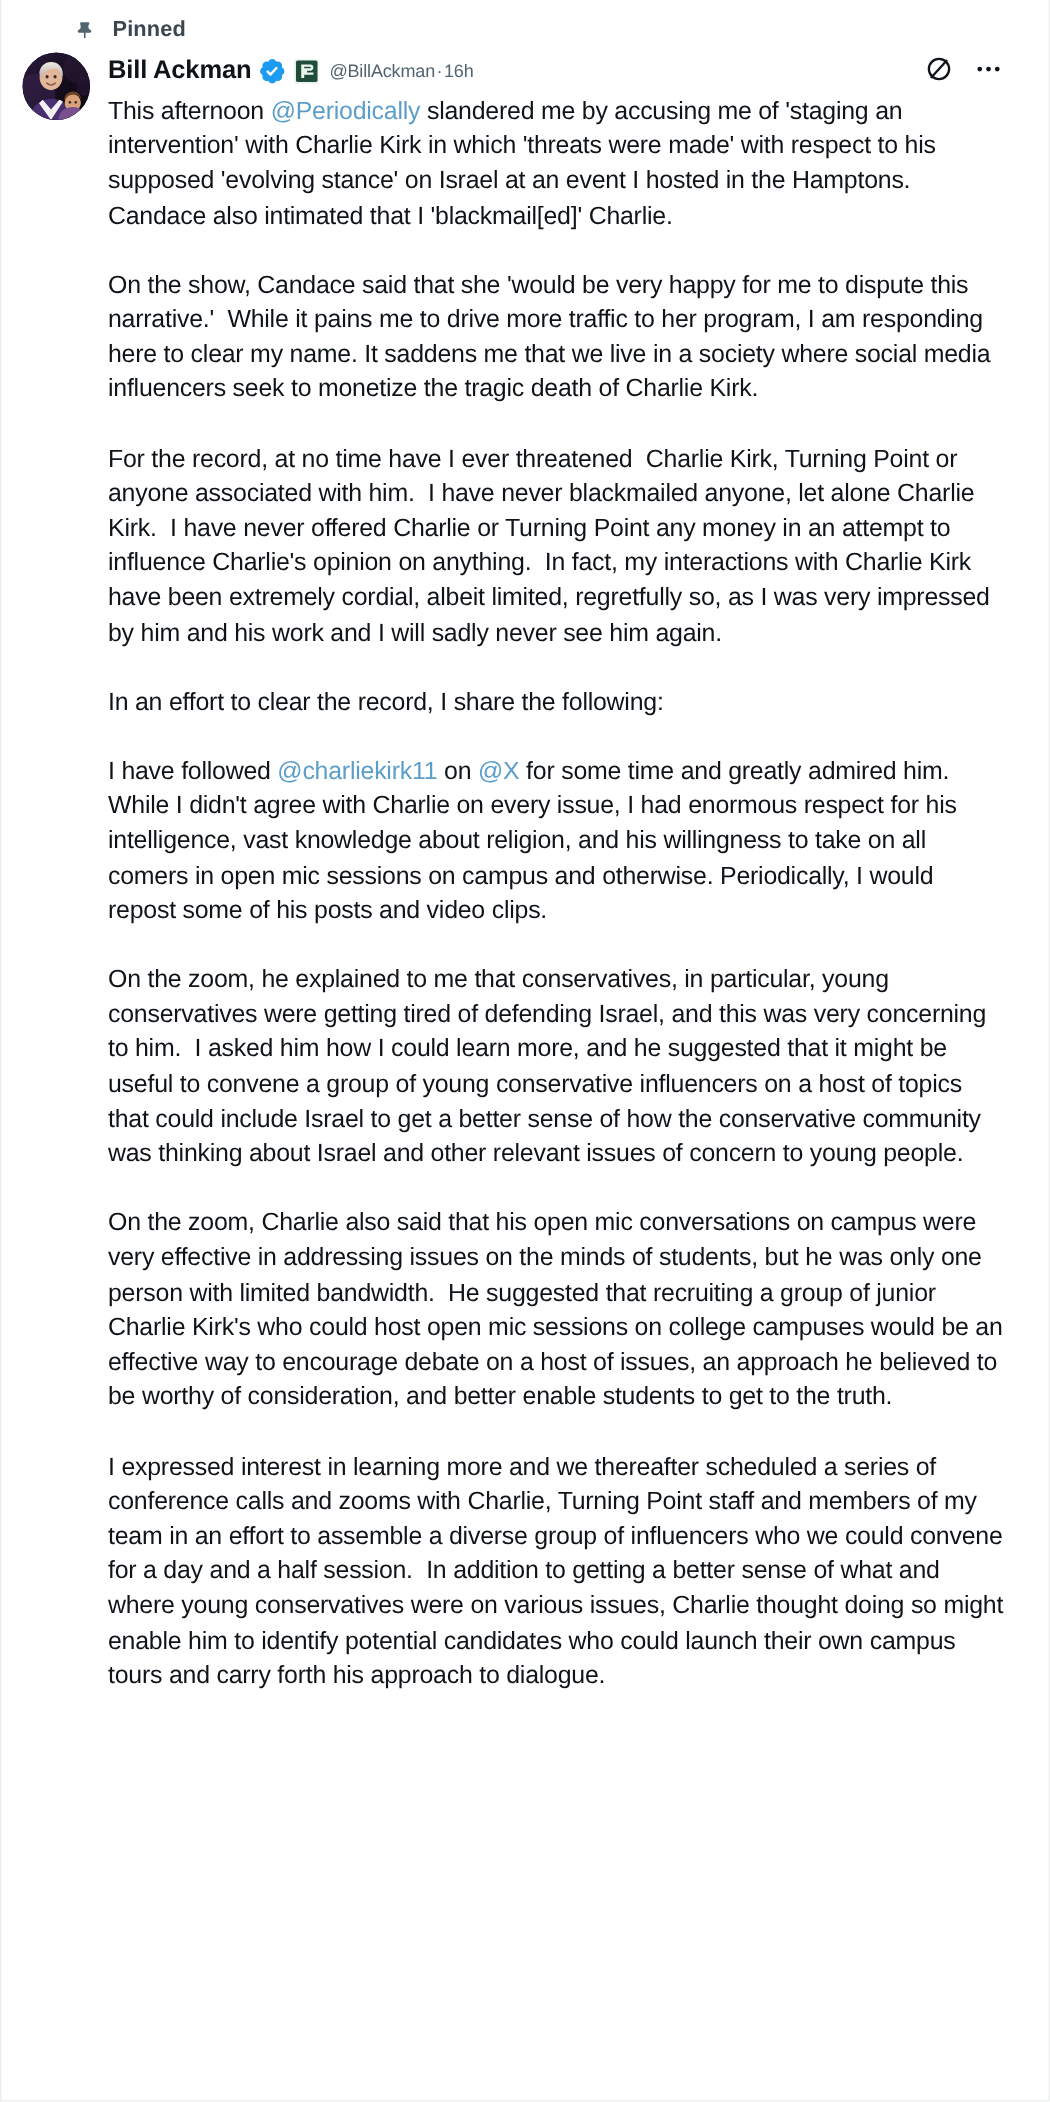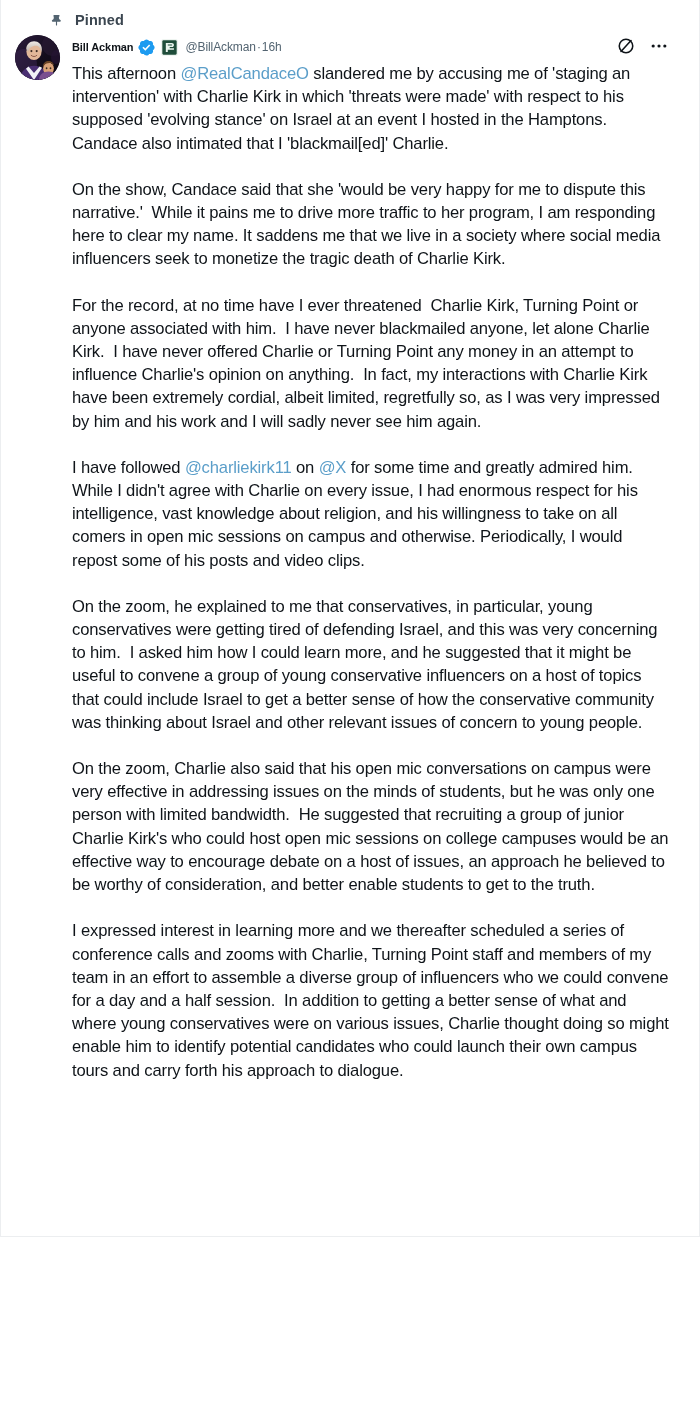--- a/index.html
+++ b/index.html
@@ -8,21 +8,21 @@
     padding: 0;
     background: #ffffff;
   }
   body {
     font-family: "Liberation Sans", "DejaVu Sans", sans-serif;
     -webkit-font-smoothing: antialiased;
   }
   .post-card {
     position: relative;
     width: 700px;
-    height: 1237px;
+    height: 1401px;
     background: #ffffff;
     border-left: 1px solid #eceef0;
     border-right: 1px solid #eceef0;
     border-bottom: 1px solid #eceef0;
     overflow: hidden;
     padding: 9px 30px 0 14px;
   }
 
   
   .pinned-row {
@@ -72,21 +72,21 @@
 
   
   .author-line {
     display: flex;
     align-items: center;
     height: 24px;
     white-space: nowrap;
     position: relative;
   }
   .display-name {
-    font-size: 11px;
+    font-size: 17px;
     font-weight: 700;
     color: #0f1419;
     letter-spacing: -0.1px;
   }
   .verified-badge {
     display: inline-flex;
     align-items: center;
     margin-left: 4px;
     flex: none;
   }
@@ -236,23 +236,24 @@
             <svg viewBox="0 0 24 24" width="20" height="20" fill="currentColor" aria-hidden="true">
               <circle cx="5" cy="12" r="1.9"></circle>
               <circle cx="12" cy="12" r="1.9"></circle>
               <circle cx="19" cy="12" r="1.9"></circle>
             </svg>
           </button>
         </div>
       </div>
 
       <div class="tweet-text" id="tweet-text">
-          <p>This afternoon <span class="mention">@RealCandaceO</span> slandered me by accusing me of 'staging an intervention' with Charlie Kirk in which 'threats were made' with respect to his supposed 'evolving stance' on Israel at an event I hosted in the Hamptons.  Candace also intimated that I 'blackmail[ed]' Charlie.</p>
+          <p>This afternoon <span class="mention">@Periodically</span> slandered me by accusing me of 'staging an intervention' with Charlie Kirk in which 'threats were made' with respect to his supposed 'evolving stance' on Israel at an event I hosted in the Hamptons.  Candace also intimated that I 'blackmail[ed]' Charlie.</p>
           <p>On the show, Candace said that she 'would be very happy for me to dispute this narrative.'  While it pains me to drive more traffic to her program, I am responding here to clear my name. It saddens me that we live in a society where social media influencers seek to monetize the tragic death of Charlie Kirk.</p>
           <p>For the record, at no time have I ever threatened  Charlie Kirk, Turning Point or anyone associated with him.  I have never blackmailed anyone, let alone Charlie Kirk.  I have never offered Charlie or Turning Point any money in an attempt to influence Charlie's opinion on anything.  In fact, my interactions with Charlie Kirk have been extremely cordial, albeit limited, regretfully so, as I was very impressed by him and his work and I will sadly never see him again.</p>
+          <p>In an effort to clear the record, I share the following:</p>
           <p>I have followed <span class="mention">@charliekirk11</span> on <span class="mention">@X</span> for some time and greatly admired him.  While I didn't agree with Charlie on every issue, I had enormous respect for his intelligence, vast knowledge about religion, and his willingness to take on all comers in open mic sessions on campus and otherwise. Periodically, I would repost some of his posts and video clips.</p>
           <p>On the zoom, he explained to me that conservatives, in particular, young conservatives were getting tired of defending Israel, and this was very concerning to him.  I asked him how I could learn more, and he suggested that it might be useful to convene a group of young conservative influencers on a host of topics that could include Israel to get a better sense of how the conservative community was thinking about Israel and other relevant issues of concern to young people.</p>
           <p>On the zoom, Charlie also said that his open mic conversations on campus were very effective in addressing issues on the minds of students, but he was only one person with limited bandwidth.  He suggested that recruiting a group of junior Charlie Kirk's who could host open mic sessions on college campuses would be an effective way to encourage debate on a host of issues, an approach he believed to be worthy of consideration, and better enable students to get to the truth.</p>
           <p>I expressed interest in learning more and we thereafter scheduled a series of conference calls and zooms with Charlie, Turning Point staff and members of my team in an effort to assemble a diverse group of influencers who we could convene for a day and a half session.  In addition to getting a better sense of what and where young conservatives were on various issues, Charlie thought doing so might enable him to identify potential candidates who could launch their own campus tours and carry forth his approach to dialogue.</p>
         </div>
 
     </div>
   </div>
 </div>
 

